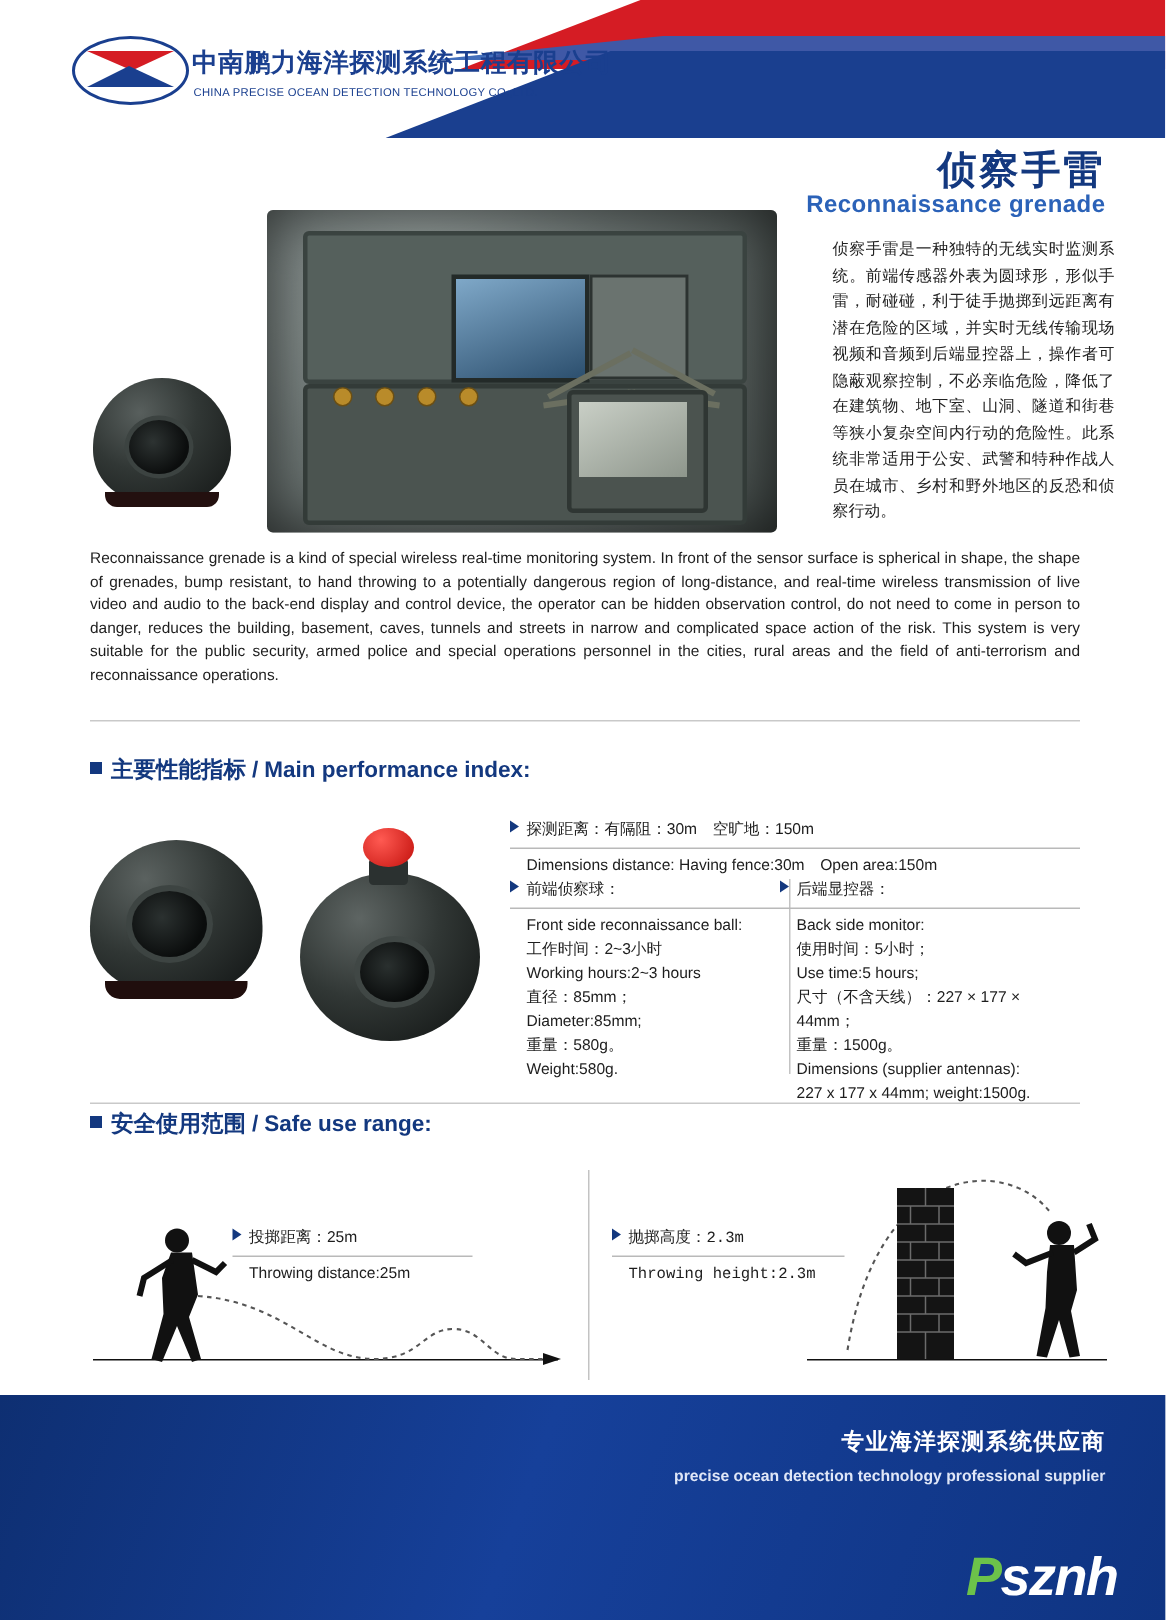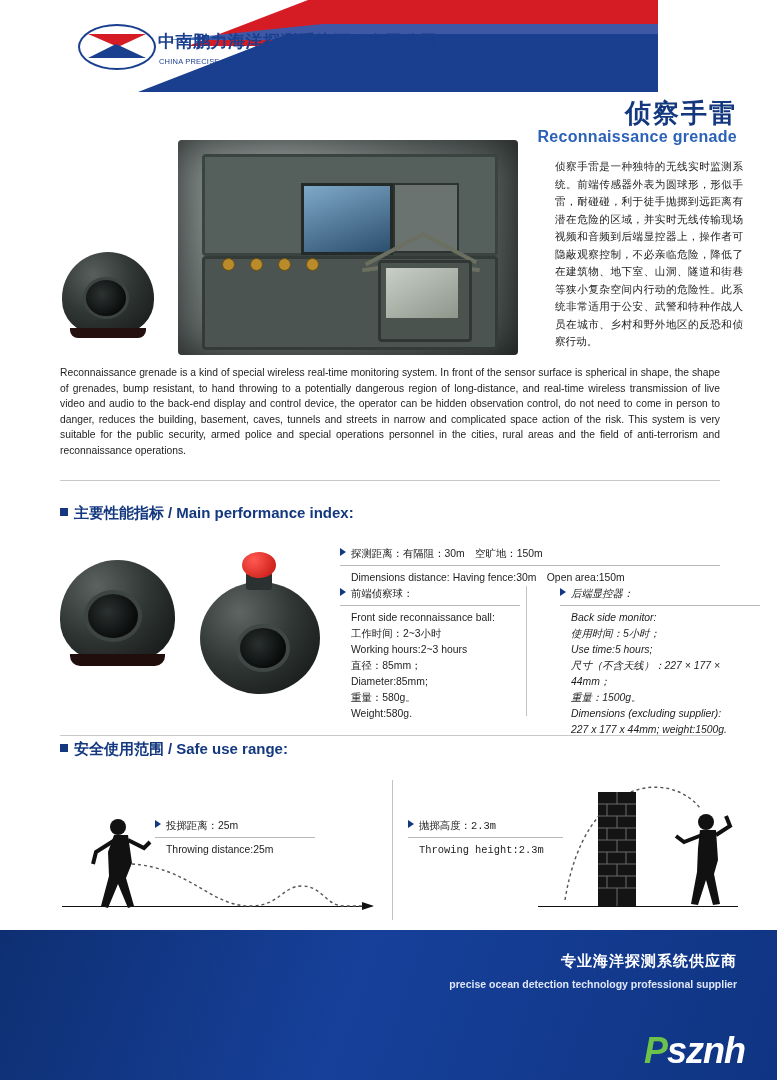--- a/index.html
+++ b/index.html
@@ -3,21 +3,21 @@
 <meta charset="utf-8">
 <style>
   html,body{margin:0;padding:0;}
   body{
     width:777px;height:1080px;position:relative;overflow:hidden;
     background:#ffffff;
     font-family:"Liberation Sans", sans-serif;
     color:#1a1a1a;
   }
   
-  .header{position:absolute;left:0;top:0;width:628px;height:92px;overflow:hidden;background:#ffffff;margin-left:30px;}
+  .header{position:absolute;left:0;top:0;width:777px;height:92px;overflow:hidden;background:#ffffff;}
   .hdr-red{position:absolute;right:0;top:0;width:470px;height:46px;background:#d51c24;
            clip-path:polygon(120px 0,470px 0,470px 46px,0px 46px);}
   .hdr-blue{position:absolute;right:0;top:34px;width:520px;height:58px;background:#1a3f8f;
             clip-path:polygon(150px 0,520px 0,520px 58px,0px 58px);}
   .hdr-blue2{position:absolute;right:0;top:24px;width:500px;height:16px;background:#2f5fb5;
             clip-path:polygon(165px 0,500px 0,500px 16px,10px 16px);opacity:.9;}
   .logo-wrap{position:absolute;left:48px;top:24px;width:78px;height:48px;}
   .logo-oval{position:absolute;left:0;top:0;width:78px;height:46px;border:2px solid #1a3f8f;border-radius:50%;box-sizing:border-box;background:#fff;}
   .logo-red{position:absolute;left:10px;top:10px;width:58px;height:13px;background:#d51c24;
             clip-path:polygon(0 0,58px 0,30px 13px);}
@@ -179,30 +179,30 @@
   <span style="display:block;padding-left:11px;">工作时间：2~3小时</span>
   <span style="display:block;padding-left:11px;">Working hours:2~3 hours</span>
   <span style="display:block;padding-left:11px;">直径：85mm；</span>
   <span style="display:block;padding-left:11px;">Diameter:85mm;</span>
   <span style="display:block;padding-left:11px;">重量：580g。</span>
   <span style="display:block;padding-left:11px;">Weight:580g.</span>
 </div>
 
 <div class="vline" style="left:526px;top:586px;height:130px;"></div>
 
-<div class="spec-row" style="left:560px;top:586px;width:200px;font-style:italic;">
+<div class="spec-row" style="left:520px;top:586px;width:200px;">
   <span class="ul">
     <span class="arrow"></span><span>后端显控器：</span>
   </span>
   <span style="display:block;padding-left:11px;">Back side monitor:</span>
   <span style="display:block;padding-left:11px;">使用时间：5小时；</span>
   <span style="display:block;padding-left:11px;">Use time:5 hours;</span>
   <span style="display:block;padding-left:11px;">尺寸（不含天线）：227 × 177 × 44mm；</span>
   <span style="display:block;padding-left:11px;">重量：1500g。</span>
-  <span style="display:block;padding-left:11px;">Dimensions (excluding supplier):</span>
+  <span style="display:block;padding-left:11px;">Dimensions (supplier antennas):</span>
   <span style="display:block;padding-left:11px;">227 x 177 x 44mm; weight:1500g.</span>
 </div>
 
 <div class="ball2">
   <div class="ball2-body"></div>
   <div class="ball2-lens"></div>
   <div class="ball2-foot"></div>
 </div>
 
 <div class="grenade">

